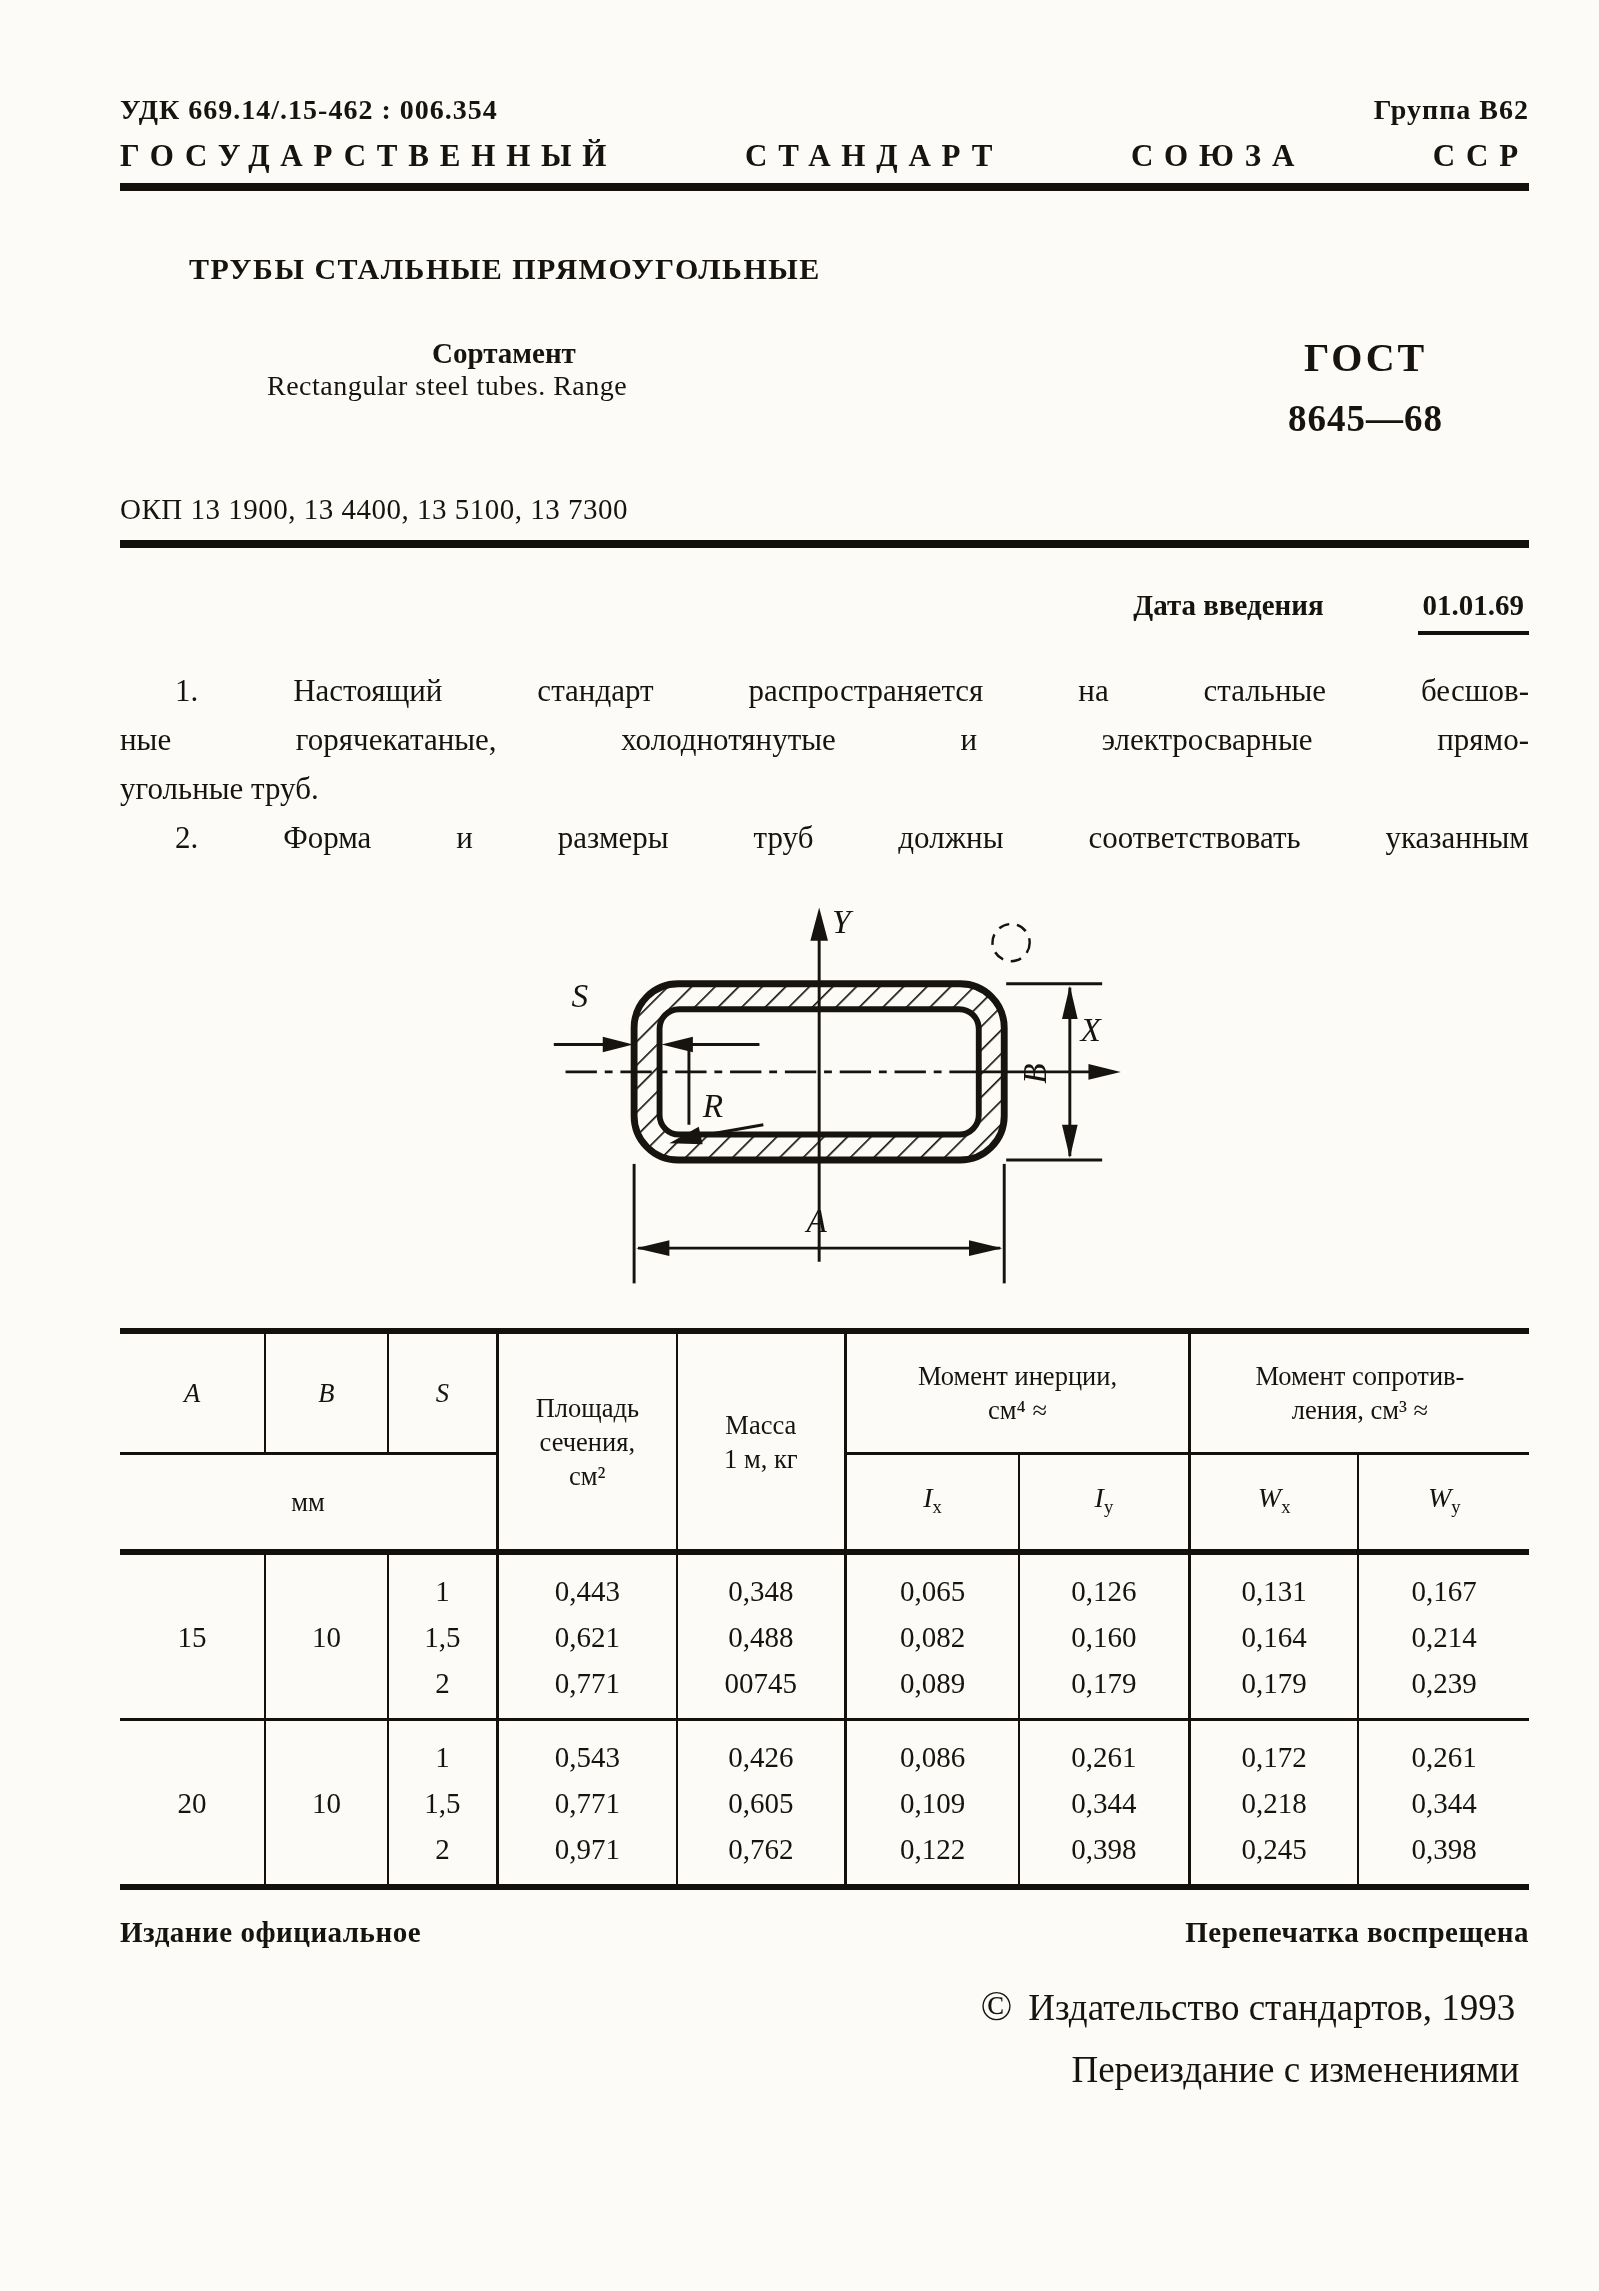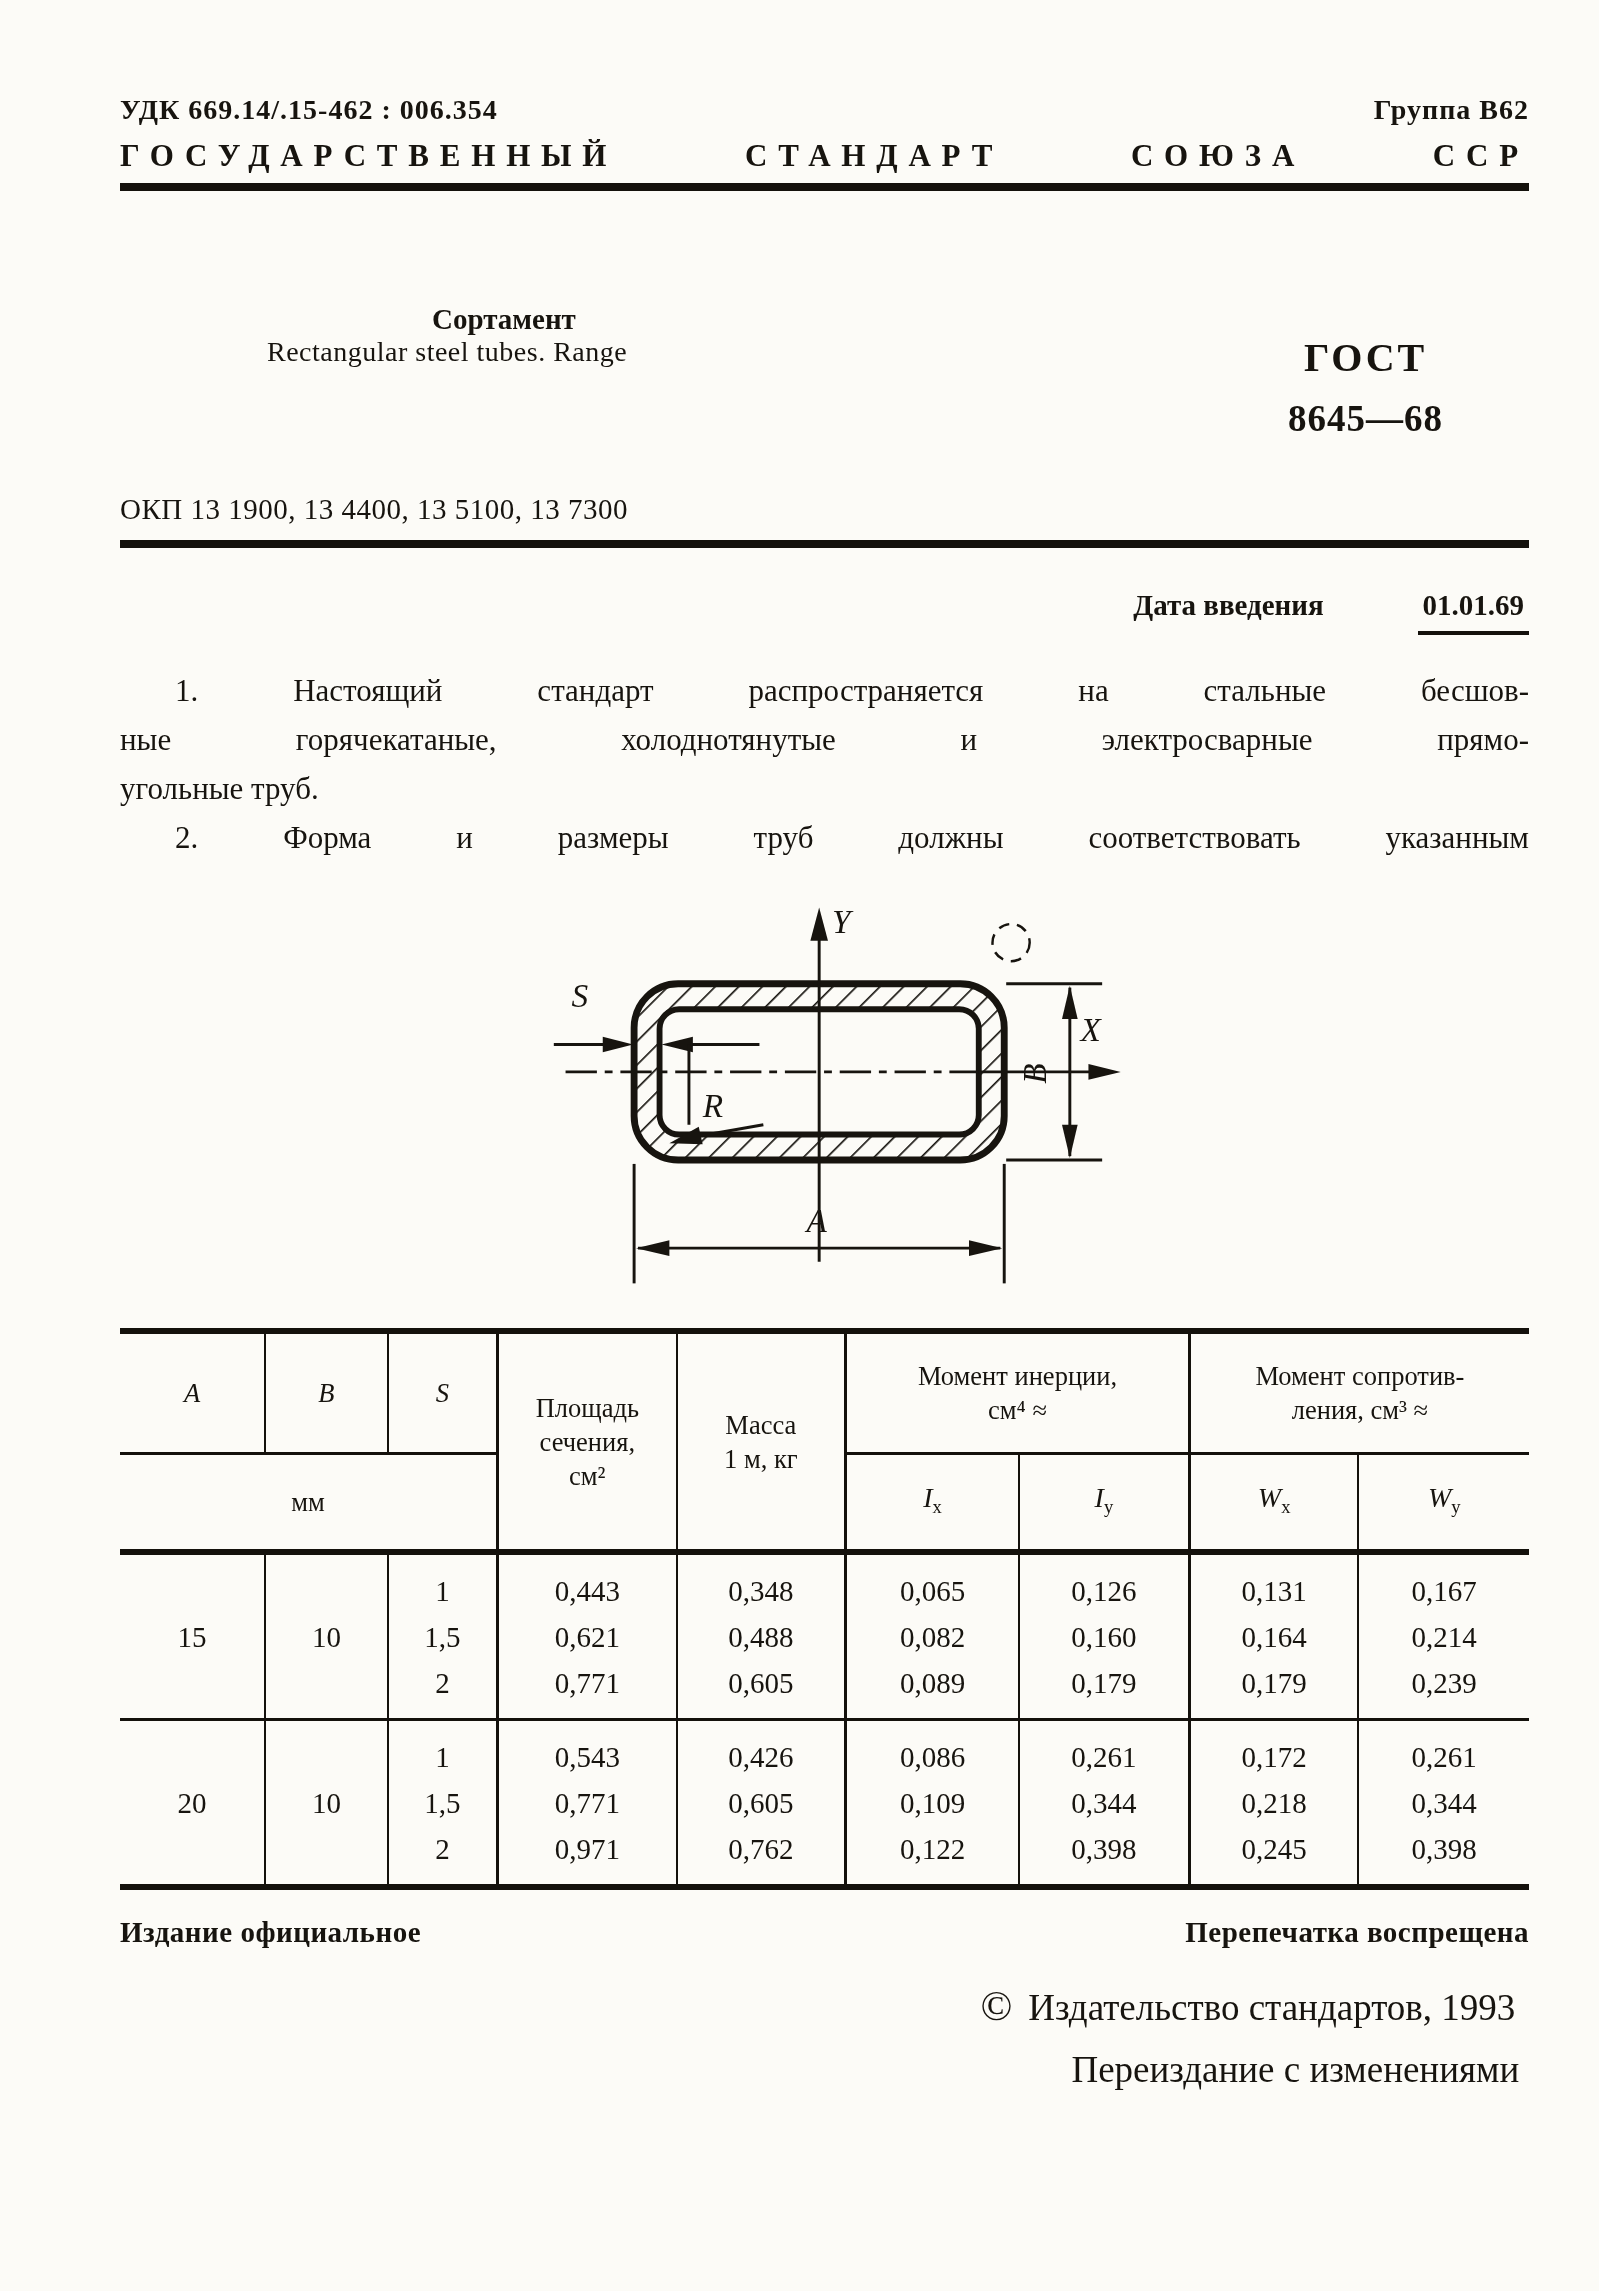--- a/index.html
+++ b/index.html
@@ -80,20 +80,21 @@
     <span>ГОСУДАРСТВЕННЫЙ</span>
     <span>СТАНДАРТ</span>
     <span>СОЮЗА</span>
     <span>ССР</span>
   </div>
 
   <div class="rule"></div>
 
   <div class="titleblock">
     <div class="titleleft">
+      <div class="t-main">ТРУБЫ СТАЛЬНЫЕ ПРЯМОУГОЛЬНЫЕ</div>
       <div class="t-sub">Сортамент</div>
       <div class="t-en">Rectangular steel tubes. Range</div>
     </div>
     <div class="gostnum">
       <div class="g1">ГОСТ</div>
       <div class="g2">8645—68</div>
     </div>
   </div>
 
   <div class="okpline">ОКП 13 1900, 13 4400, 13 5100, 13 7300</div>
@@ -203,21 +204,21 @@
         <td class="br3">15</td>
         <td class="br3">10</td>
         <td class="pre br4">1
 1,5
 2</td>
         <td class="pre br3">0,443
 0,621
 0,771</td>
         <td class="pre br4">0,348
 0,488
-0,605</td>
+00745</td>
         <td class="pre br3">0,065
 0,082
 0,089</td>
         <td class="pre br4">0,126
 0,160
 0,179</td>
         <td class="pre br3">0,131
 0,164
 0,179</td>
         <td class="pre">0,167

